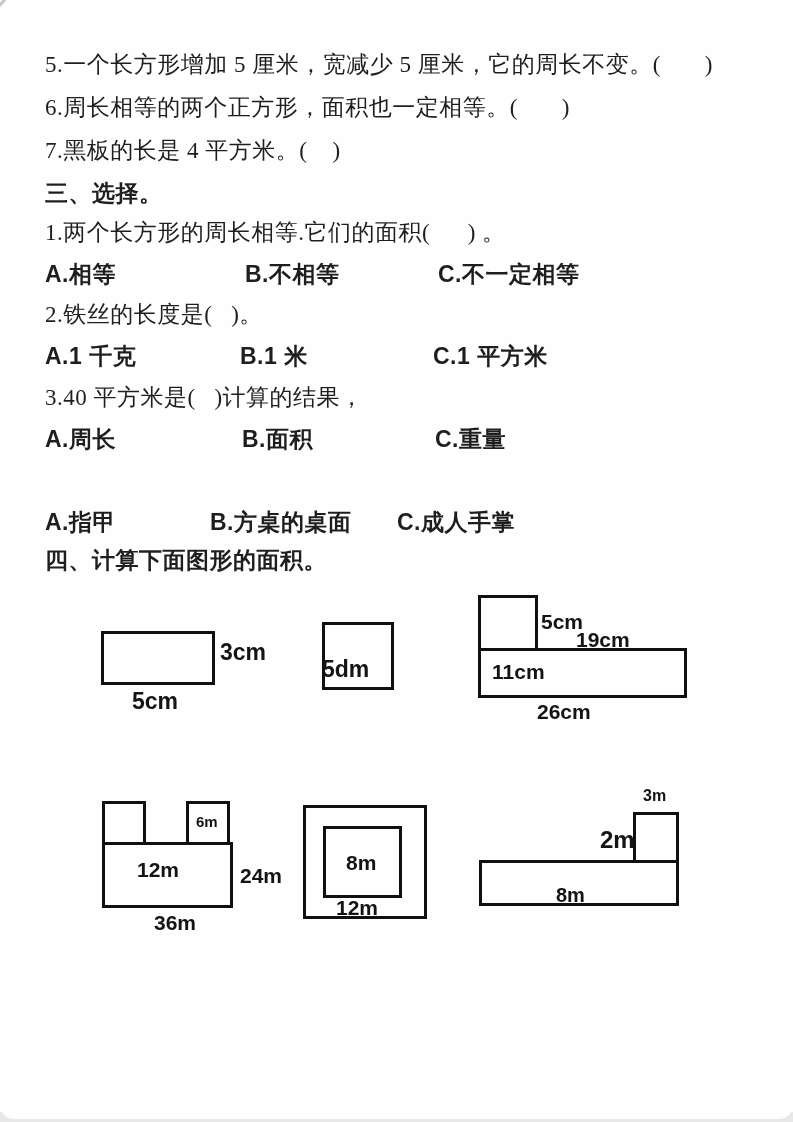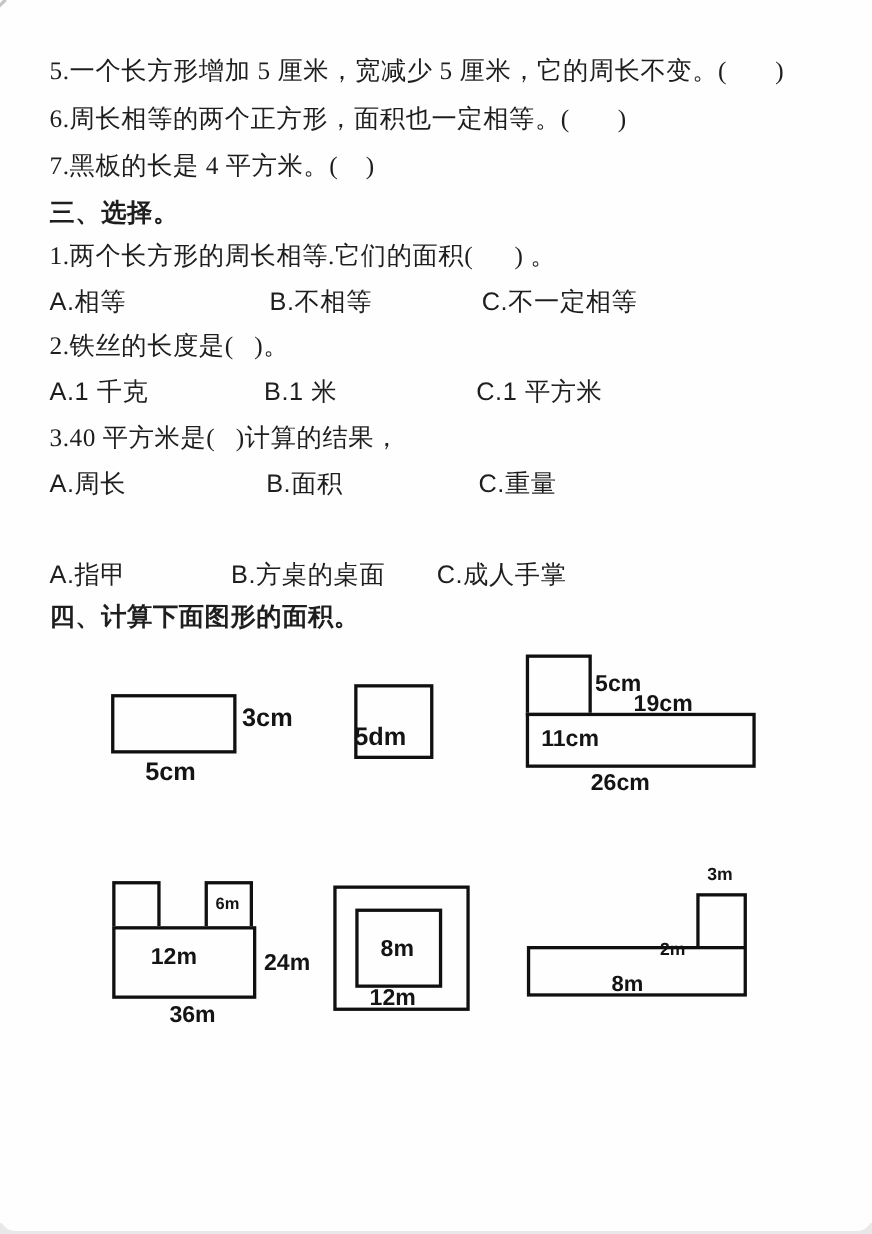--- a/index.html
+++ b/index.html
@@ -22,20 +22,21 @@
     letter-spacing: 0.5px;
     font-family: Liberation Serif, serif;
   }
   .bold { font-weight: bold; }
   .opt {
     position: absolute;
     font-size: 23px;
     line-height: 30px;
     white-space: pre;
     letter-spacing: 0.5px;
+    font-weight: bold;
   }
   .shape {
     position: absolute;
     border: 3px solid #101010;
     background: #fefefe;
   }
   .flabel {
     position: absolute;
     font-weight: bold;
     font-size: 21px;
@@ -123,19 +124,19 @@
   <span class="flabel" style="left:154px;top:911px">36m</span>
 
   <div class="shape" style="left:303px;top:805px;width:124px;height:114px"></div>
   <div class="shape" style="left:323px;top:826px;width:79px;height:72px"></div>
   <span class="flabel" style="left:346px;top:851px">8m</span>
   <span class="flabel" style="left:336px;top:896px">12m</span>
 
   <div class="shape" style="left:633px;top:812px;width:46px;height:51px"></div>
   <div class="shape" style="left:479px;top:860px;width:200px;height:46px"></div>
   <span class="flabel" style="left:643px;top:784px;font-size:16px">3m</span>
-  <span class="flabel" style="left:600px;top:852px;font-size:16px">2m</span>
+  <span class="flabel" style="left:600px;top:828px;font-size:24px">2m</span>
   <span class="flabel" style="left:556px;top:884px;font-size:20px">8m</span>
 
   <div class="footer-strip"></div>
   <div class="footer-page-bottom"></div>
 
 </div>
 
 </body></html>

